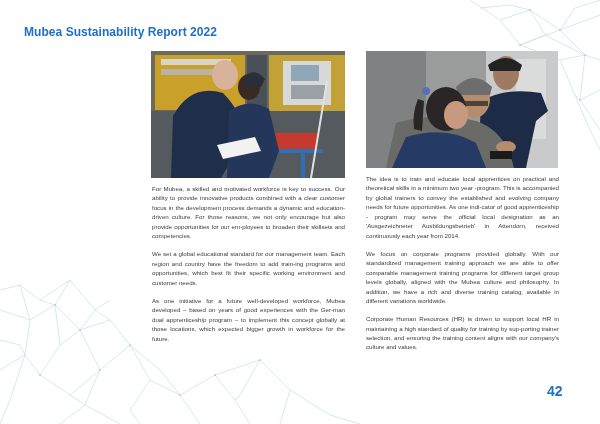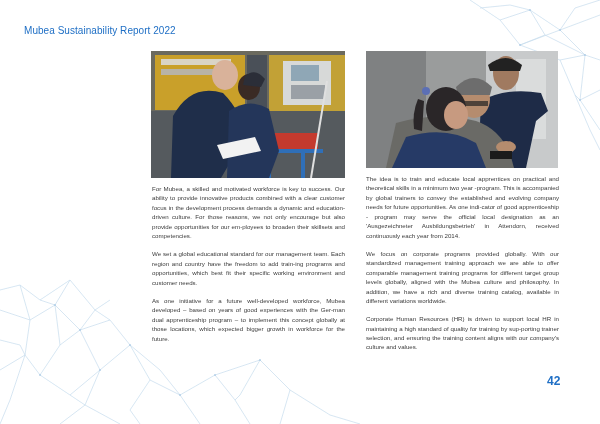--- a/index.html
+++ b/index.html
@@ -5,38 +5,38 @@
   html, body { margin: 0; padding: 0; }
   body {
     width: 600px; height: 424px; position: relative; overflow: hidden;
     background: #ffffff;
     font-family: "Liberation Sans", sans-serif;
     color: #3a3a3a;
   }
   .network { position: absolute; left: 0; top: 0; width: 600px; height: 424px; pointer-events: none; }
   .header-title {
     position: absolute; left: 24px; top: 25px;
-    font-size: 10px; font-weight: normal; color: #1f6fc5;
+    font-size: 12px; font-weight: bold; color: #1f6fc5;
     letter-spacing: 0.05px;
   }
   .photo {
     position: absolute; overflow: hidden;
   }
   .photo-left { left: 151px; top: 51px; width: 194px; height: 127px; background: #3a4354; }
   .photo-right { left: 366px; top: 51px; width: 192px; height: 117px; background: #8a8c8e; }
   .col {
     position: absolute; font-size: 6.15px; line-height: 9.45px; text-align: justify;
     color: #3b3b3b;
   }
   .col p { margin: 0 0 8.6px 0; }
   .col-left { left: 152px; top: 184px; width: 193px; }
   .col-right { left: 366px; top: 174px; width: 193px; }
   .page-number {
-    position: absolute; left: 547px; top: 374px;
-    font-size: 12px; font-weight: bold; color: #1f6fc5;
+    position: absolute; left: 547px; top: 383px;
+    font-size: 14px; font-weight: bold; color: #1f6fc5;
   }
 </style>
 </head>
 <body>
 
 <svg class="network" viewBox="0 0 600 424">
   <g stroke="#bcd5ea" stroke-width="0.7" fill="none" opacity="0.85">
 
     <polyline points="470,0 500,20 530,10 560,30 600,15"></polyline>
     <polyline points="500,20 520,45 560,30 585,55 600,60"></polyline>

